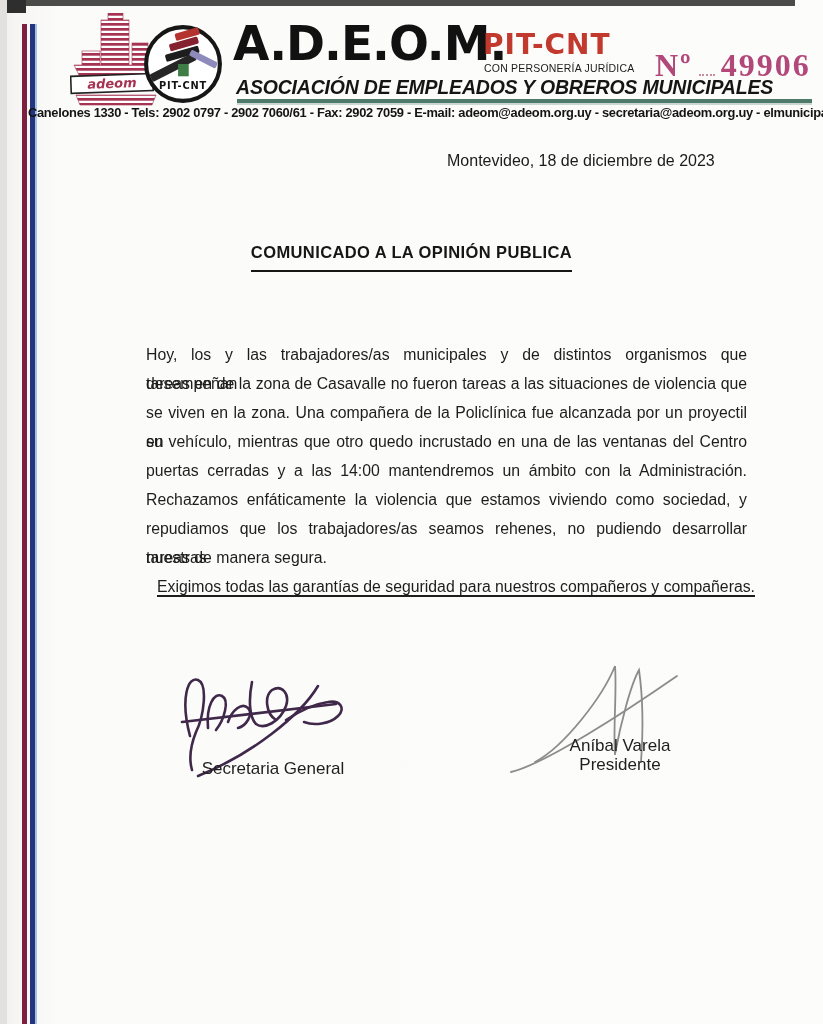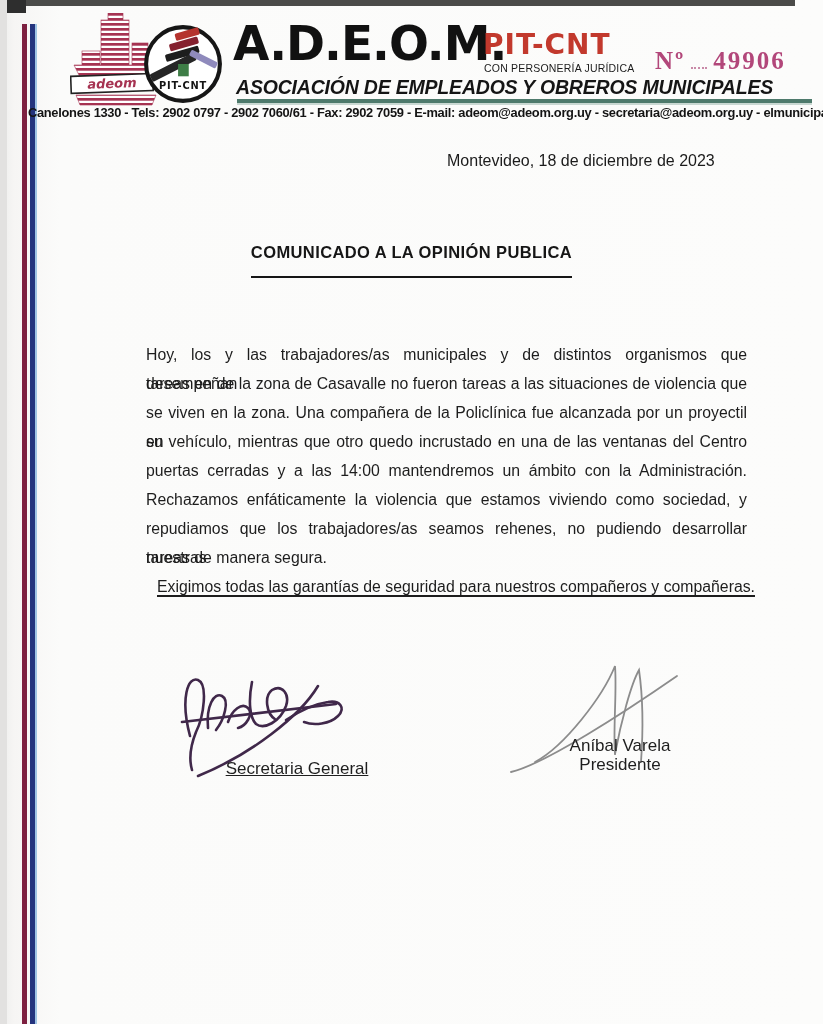--- a/index.html
+++ b/index.html
@@ -42,36 +42,36 @@
   .org-name{
     position:absolute;left:236px;top:76px;width:560px;
     font-size:19.5px;font-weight:700;font-style:italic;color:#151515;
     letter-spacing:-0.2px;white-space:nowrap;
   }
   .teal-rule{position:absolute;left:237px;top:99px;width:575px;height:4px;
     background:#4e7a6c;box-shadow:0 2px 0 #c9d8d2;}
   .doc-number{
     position:absolute;left:655px;top:47px;
     font-family:"Liberation Serif", serif;
-    font-size:25px;font-weight:700;color:#b2477a;letter-spacing:2px;
+    font-size:32px;font-weight:700;color:#b2477a;letter-spacing:2px;
     display:flex;align-items:baseline;gap:6px;justify-content:flex-end;
   }
   .doc-number .dots{display:inline-block;width:16px;border-bottom:2px dotted #c98aa8;height:14px;}
   .contact-line{
     position:absolute;left:24px;top:105px;width:788px;
     text-align:center;font-size:13px;font-weight:700;color:#141414;
     letter-spacing:-0.3px;white-space:nowrap;transform:scaleX(0.99);
   }
 
   
   .dateline{position:absolute;left:447px;top:152px;font-size:16px;color:#1b1b1b;}
   .title-wrap{position:absolute;left:0;top:243px;width:100%;text-align:center;}
   .title-wrap span{
     display:inline-block;font-size:16.5px;font-weight:700;letter-spacing:.4px;
-    border-bottom:2px solid #161616;padding-bottom:14px;color:#161616;
+    border-bottom:2px solid #161616;padding-bottom:8px;color:#161616;
   }
   .body-block{position:absolute;left:146px;top:340px;width:601px;}
   .body-line{
     height:29px;line-height:29px;font-size:15.8px;color:#1d1d1d;
     text-align:justify;text-align-last:justify;white-space:normal;
   }
   .body-line.last{text-align:left;text-align-last:left;}
   .demand-line{
     position:absolute;left:146px;top:578px;width:620px;
     font-size:15.8px;color:#1d1d1d;
@@ -79,21 +79,21 @@
     text-decoration-thickness:1.5px;
     text-align:center;
   }
 
   
   .sig-left-svg{position:absolute;left:168px;top:658px;}
   .sig-right-svg{position:absolute;left:505px;top:650px;}
   .sig-name{position:absolute;font-size:17px;color:#1e1e1e;text-align:center;}
   .sig-role{position:absolute;font-size:17px;color:#1e1e1e;text-align:center;}
   .sig-name.left{left:185px;top:739px;width:200px;}
-  .sig-role.left{left:182px;top:759px;width:230px;text-decoration:underline;}
+  .sig-role.left{left:158px;top:759px;width:230px;}
   .sig-name.right{left:520px;top:736px;width:200px;}
   .sig-role.right{left:520px;top:755px;width:200px;}
 </style>
 </head>
 <body>
 
 <div class="page">
 
   <div class="scan-top-bar"></div>
   <div class="scan-corner"></div>

